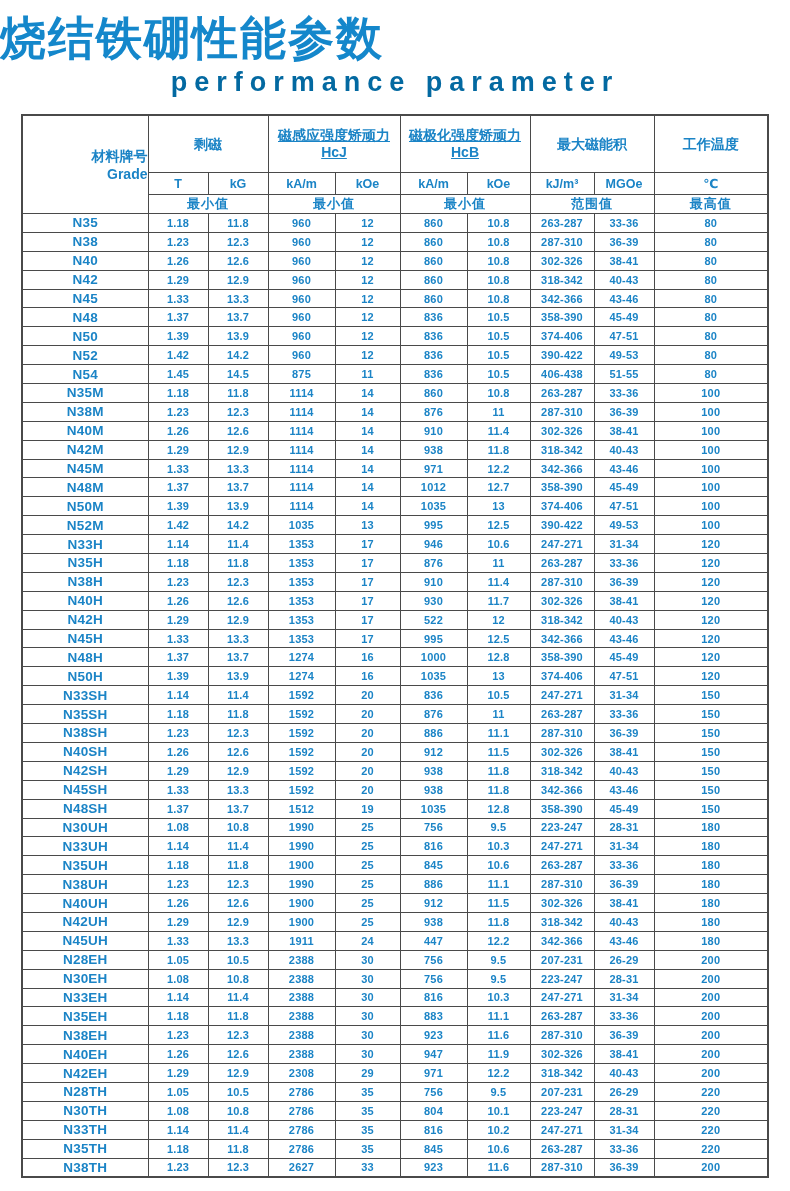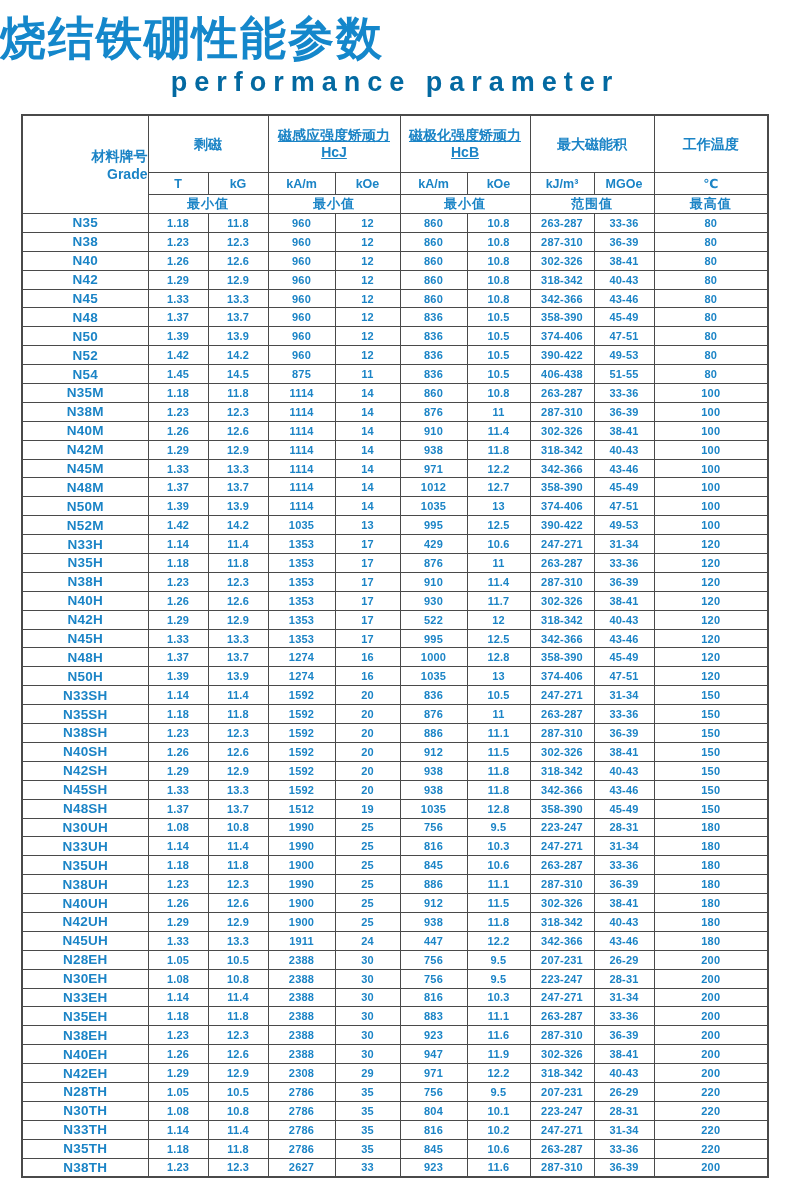--- a/index.html
+++ b/index.html
@@ -332,21 +332,21 @@
     <td>390-422</td>
     <td>49-53</td>
     <td>100</td>
   </tr>
         <tr>
     <td class="grade">N33H</td>
     <td>1.14</td>
     <td>11.4</td>
     <td>1353</td>
     <td>17</td>
-    <td>429</td>
+    <td>946</td>
     <td>10.6</td>
     <td>247-271</td>
     <td>31-34</td>
     <td>120</td>
   </tr>
         <tr>
     <td class="grade">N35H</td>
     <td>1.18</td>
     <td>11.8</td>
     <td>1353</td>

